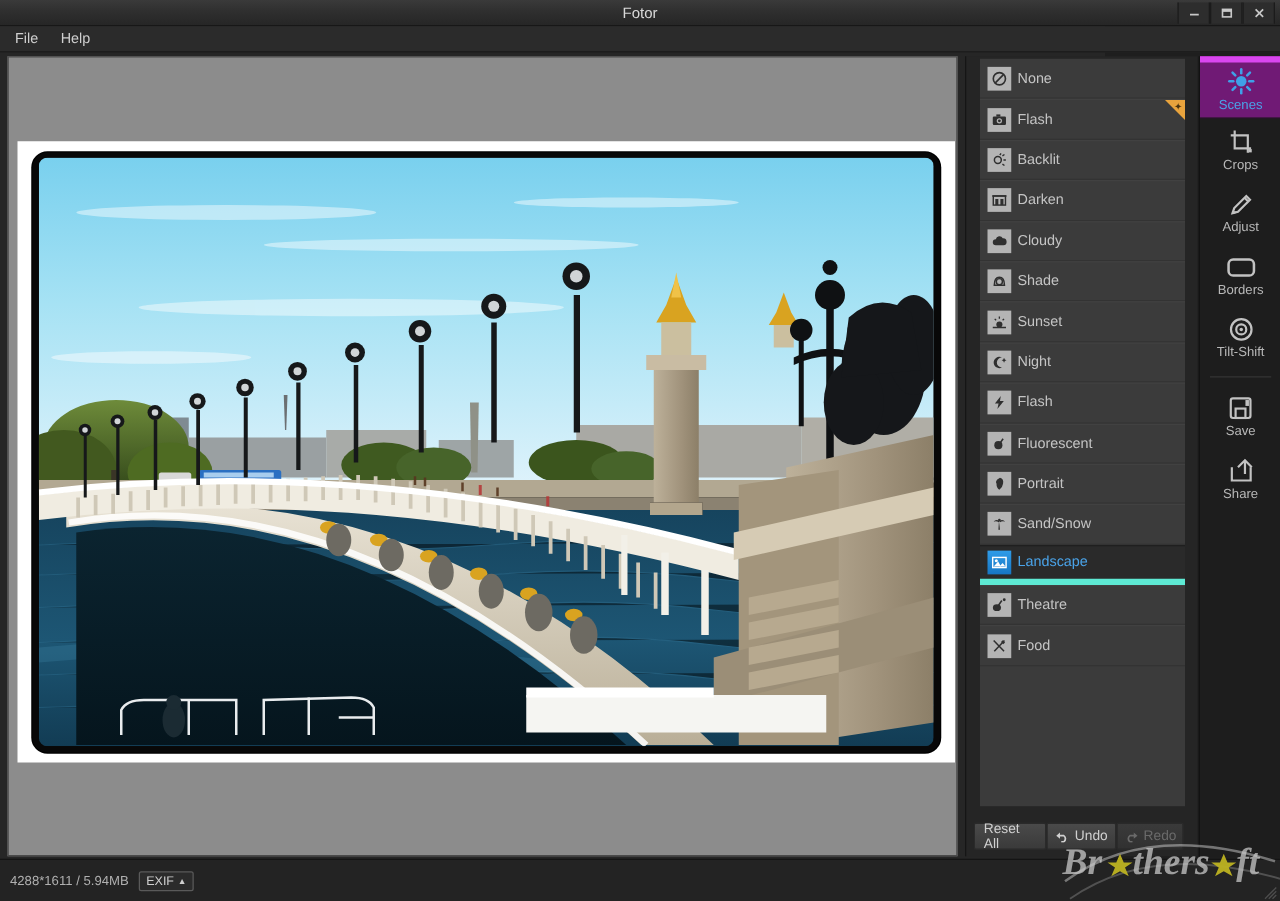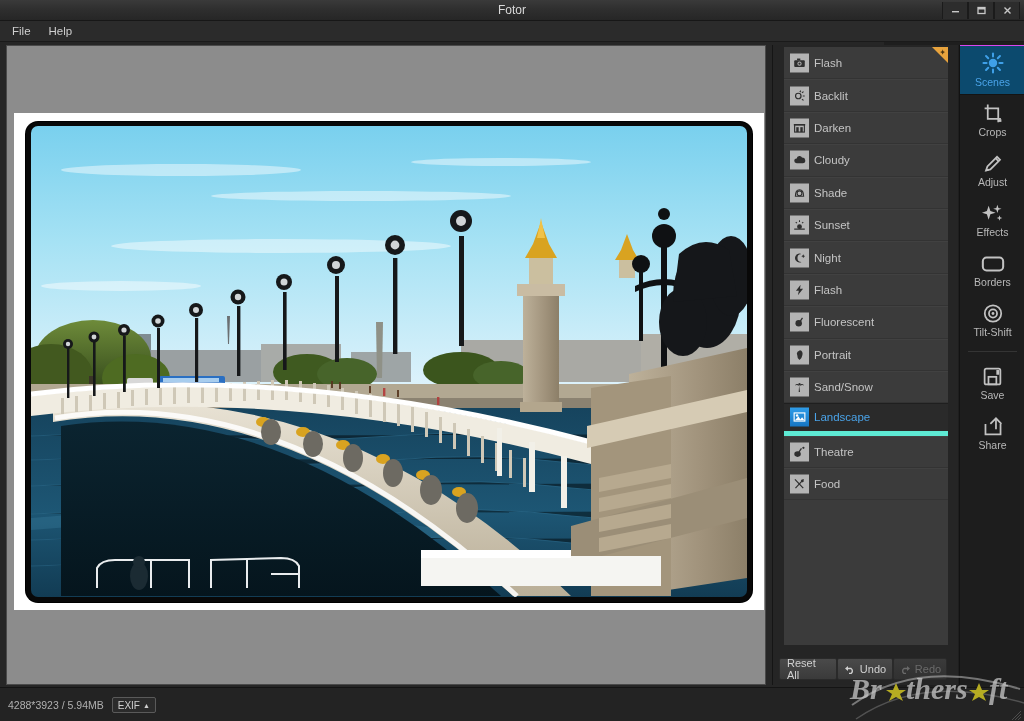--- a/index.html
+++ b/index.html
@@ -161,23 +161,23 @@
   .tool {
     position: relative;
     width: 65px; height: 50px;
     display: flex; flex-direction: column;
     align-items: center; justify-content: center;
     gap: 2px;
     color: #b8b8b8; font-size: 10.5px;
   }
   .tool .ticon { height: 22px; display: flex; align-items: flex-end; }
   .tool.active {
-    background: #0c4a6e;
+    background: #701a75;
     color: #4aa3e8;
-    border-top: 1px solid #d946ef;
+    border-top: 5px solid #d946ef;
     border-bottom: 1px solid #141414;
   }
   .tool-sep {
     width: 49px; height: 1px; background: #343434;
     margin: 6px auto 6px auto;
   }
   .tool svg { display: block; }
 
   
   .statusbar {
@@ -518,20 +518,29 @@
         </div>
       </div>
     </div>
   </div>
 
   <div class="scene-panel">
     <div class="scene-list" id="sceneList">
         <div class="scene-row">
           <span class="scene-icon">
             <svg width="13" height="13" viewBox="0 0 16 16">
+              <circle cx="8" cy="8" r="6" fill="none" stroke="#2f2f2f" stroke-width="1.6"></circle>
+              <line x1="4" y1="12" x2="12" y2="4" stroke="#2f2f2f" stroke-width="1.6"></line>
+            </svg>
+          </span>
+          <span>None</span>
+        </div>
+        <div class="scene-row">
+          <span class="scene-icon">
+            <svg width="13" height="13" viewBox="0 0 16 16">
               <rect x="1.5" y="4.5" width="13" height="8.5" rx="1.2" fill="#2f2f2f"></rect>
               <rect x="5" y="2.5" width="4" height="2.2" fill="#2f2f2f"></rect>
               <circle cx="8" cy="8.8" r="2.6" fill="#b4b4b4"></circle>
               <circle cx="8" cy="8.8" r="1.4" fill="#2f2f2f"></circle>
             </svg>
           </span>
           <span>Flash</span>
           <span class="corner-badge">
             <span class="pin">✦</span>
           </span>
@@ -731,30 +740,20 @@
           <svg width="22" height="21" viewBox="0 0 24 24">
             <path d="M4 20 L5.6 15.4 L16.6 4.4 L20 7.8 L9 18.8 Z" fill="none" stroke="#c2c2c2" stroke-width="2"></path>
             <path d="M15 6 L18.2 9.2" stroke="#c2c2c2" stroke-width="2"></path>
             <path d="M4 20 L7 19" stroke="#c2c2c2" stroke-width="2"></path>
           </svg>
         </span>
         <span>Adjust</span>
       </div>
       <div class="tool">
         <span class="ticon">
-          <svg width="24" height="21" viewBox="0 0 26 24">
-            <polygon points="8,3 10,9.2 16,11 10,12.8 8,19 6,12.8 0.4,11 6,9.2" fill="#c2c2c2"></polygon>
-            <polygon points="18,2 19.2,5.6 22.8,6.6 19.2,7.8 18,11.4 16.8,7.8 13.2,6.6 16.8,5.6" fill="#c2c2c2"></polygon>
-            <polygon points="20.4,14 21.2,16.4 23.6,17.2 21.2,18 20.4,20.4 19.6,18 17.2,17.2 19.6,16.4" fill="#c2c2c2"></polygon>
-          </svg>
-        </span>
-        <span>Effects</span>
-      </div>
-      <div class="tool">
-        <span class="ticon">
           <svg width="24" height="20" viewBox="0 0 26 20">
             <rect x="2" y="3" width="22" height="14" rx="4" fill="none" stroke="#c2c2c2" stroke-width="2.2"></rect>
           </svg>
         </span>
         <span>Borders</span>
       </div>
       <div class="tool">
         <span class="ticon">
           <svg width="22" height="21" viewBox="0 0 24 24">
             <circle cx="12" cy="12" r="9.4" fill="none" stroke="#c2c2c2" stroke-width="2"></circle>
@@ -782,21 +781,21 @@
             <path d="M9 9 L15.4 2.6 L21.6 9" fill="none" stroke="#c2c2c2" stroke-width="2"></path>
             <path d="M15.4 3.4 V15" stroke="#c2c2c2" stroke-width="2"></path>
           </svg>
         </span>
         <span>Share</span>
       </div>
     </div>
 
   <div class="statusbar">
     <div class="status-info">
-      <span class="dims">4288*3923 / 5.94MB</span>
+      <span class="dims">4288*1611 / 5.94MB</span>
       <span class="exif-btn">
         <span>EXIF</span>
         <span style="font-size:7px">▲</span>
       </span>
     </div>
 
     <div class="resize-grip">
       <svg width="12" height="12" viewBox="0 0 12 12">
         <g stroke="#777" stroke-width="1">
           <path d="M11 5 L5 11"></path>

